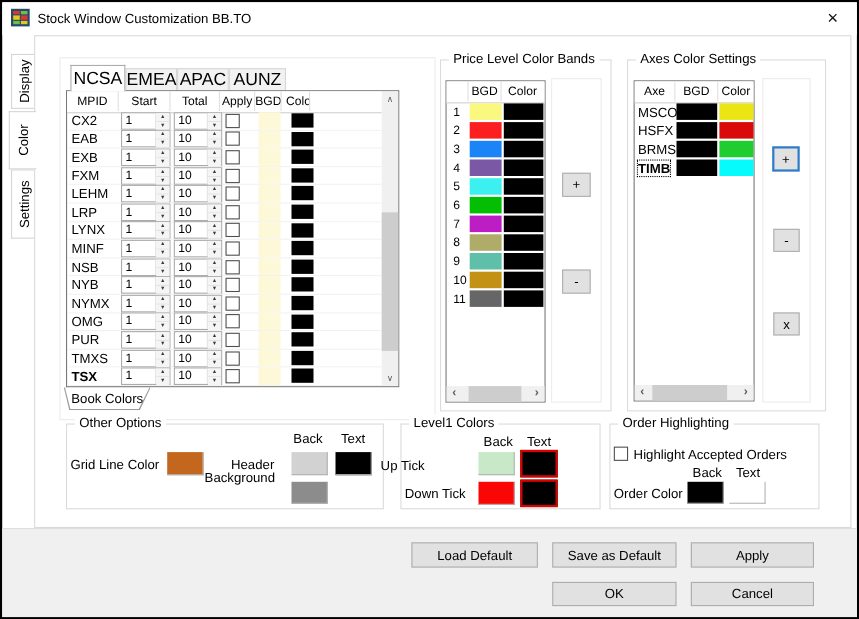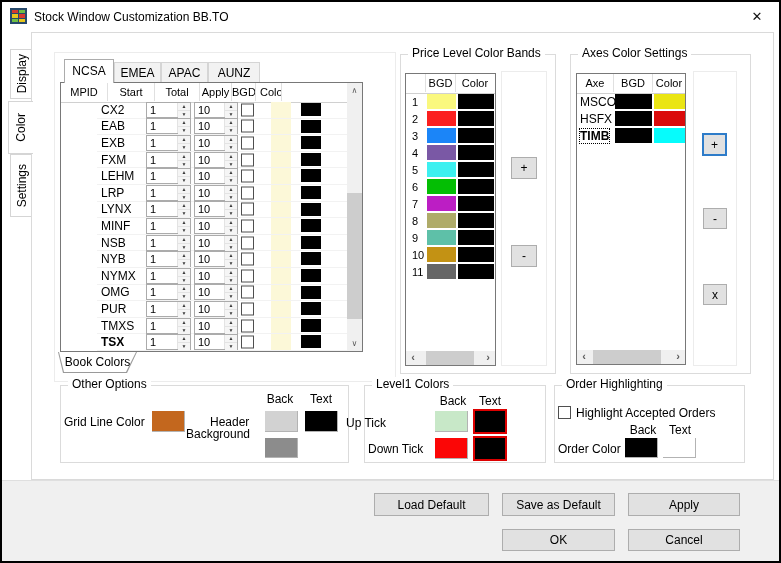--- a/index.html
+++ b/index.html
@@ -21,21 +21,21 @@
   
   .page { position:absolute; left:29px; top:30px; width:743px; height:448px; box-sizing:border-box; border:1px solid #DADADA; background:#fff; }
   
   .group { position:absolute; box-sizing:border-box; border:1px solid #DBDBDB; background:#fff; }
   .group-label { position:absolute; top:-9px; left:7px; background:#fff; padding:0 4px; font-size:12px; white-space:nowrap; }
   
   .btn { position:absolute; box-sizing:border-box; background:#E1E1E1; border:1px solid #ADADAD;
     display:flex; align-items:center; justify-content:center; font-size:12px; cursor:default; }
   .btn.focus { border:2px solid #2E7CC9; }
   
-  .mtab { position:absolute; box-sizing:border-box; border:1px solid #D5D5D5; background:#F2F2F2; text-align:center; font-size:12px; }
+  .mtab { position:absolute; box-sizing:border-box; border:1px solid #D5D5D5; background:#F2F2F2; text-align:center; font-size:16px; }
   .mtab.sel { background:#fff; border-color:#ACACAC; border-bottom:none; z-index:3; }
   
   .btable { position:absolute; left:58px; top:80px; width:303px; height:270px; box-sizing:border-box; border:1px solid #787878; background:#fff; }
   .thead { position:absolute; left:0; top:0; height:19px; border-bottom:1px solid #D0D0D0; background:#fff; }
   .hcell { position:absolute; top:0; height:18px; line-height:18px; text-align:center; font-size:11px; border-right:1px solid #E0E0E0; box-sizing:border-box; overflow:hidden; white-space:nowrap; }
   .rows-v { position:absolute; display:flex; flex-direction:column; }
   .brow { flex:1; position:relative; border-bottom:1px solid #F2F2F2; }
   .mpid { position:absolute; left:4px; top:50%; transform:translateY(-50%); font-size:12px; }
   .mpid.b { font-weight:bold; }
   .spin { position:absolute; top:50%; transform:translateY(-50%); height:16px; box-sizing:border-box; border:1px solid #ABABAB; background:#fff; display:flex; }
@@ -115,21 +115,21 @@
 
   <div class="btable">
     <div class="thead" style="right:15px;">
       <div class="hcell" style="left:0; width:47px;">MPID</div>
       <div class="hcell" style="left:47px; width:47px;">Start</div>
       <div class="hcell" style="left:94px; width:45px;">Total</div>
       <div class="hcell" style="left:139px; width:32px;">Apply</div>
       <div class="hcell" style="left:171px; width:24px;">BGD</div>
       <div class="hcell" style="left:195px; width:26px; text-align:left; padding-left:4px;">Color</div>
     </div>
-    <div class="rows-v" style="left:0; right:15px; top:19px; bottom:0;margin-left:36px;" id="book-rows">
+    <div class="rows-v" style="left:0; right:15px; top:19px; bottom:0;" id="book-rows">
         <div class="brow">
     <div class="mpid">CX2</div>
     <div class="spin" style="left:49px; width:45px;">
       <span class="spin-val">1</span>
       <span class="spin-btns">
               <span>▲</span>
               <span>▼</span>
             </span>
     </div>
     <div class="spin" style="left:97px; width:44px;">
@@ -525,20 +525,25 @@
     <div style="position:absolute; left:0; right:0; top:19px;" id="axis-rows">
         <div class="srow">
     <div class="axe-lbl">MSCO</div>
     <div class="sw" style="left: 38px; top: 1px; width: 37px; height: 15px; background: rgb(0, 0, 0);"></div>
     <div class="sw" style="left: 77px; top: 1px; width: 31px; height: 15px; background: rgb(234, 229, 19);"></div>
   </div>
         <div class="srow">
     <div class="axe-lbl">HSFX</div>
     <div class="sw" style="left: 38px; top: 1px; width: 37px; height: 15px; background: rgb(0, 0, 0);"></div>
     <div class="sw" style="left: 77px; top: 1px; width: 31px; height: 15px; background: rgb(218, 10, 10);"></div>
+  </div>
+        <div class="srow">
+    <div class="axe-lbl">BRMS</div>
+    <div class="sw" style="left: 38px; top: 1px; width: 37px; height: 15px; background: rgb(0, 0, 0);"></div>
+    <div class="sw" style="left: 77px; top: 1px; width: 31px; height: 15px; background: rgb(32, 205, 49);"></div>
   </div>
         <div class="srow">
     <div class="axe-lbl sel">TIMB</div>
     <div class="sw" style="left: 38px; top: 1px; width: 37px; height: 15px; background: rgb(0, 0, 0);"></div>
     <div class="sw" style="left: 77px; top: 1px; width: 31px; height: 15px; background: rgb(6, 252, 252);"></div>
   </div>
       </div>
     <div class="hscroll">
       <div class="arr lt">‹</div>
       <div class="thumb" style="left:15%; width:63%;"></div>

